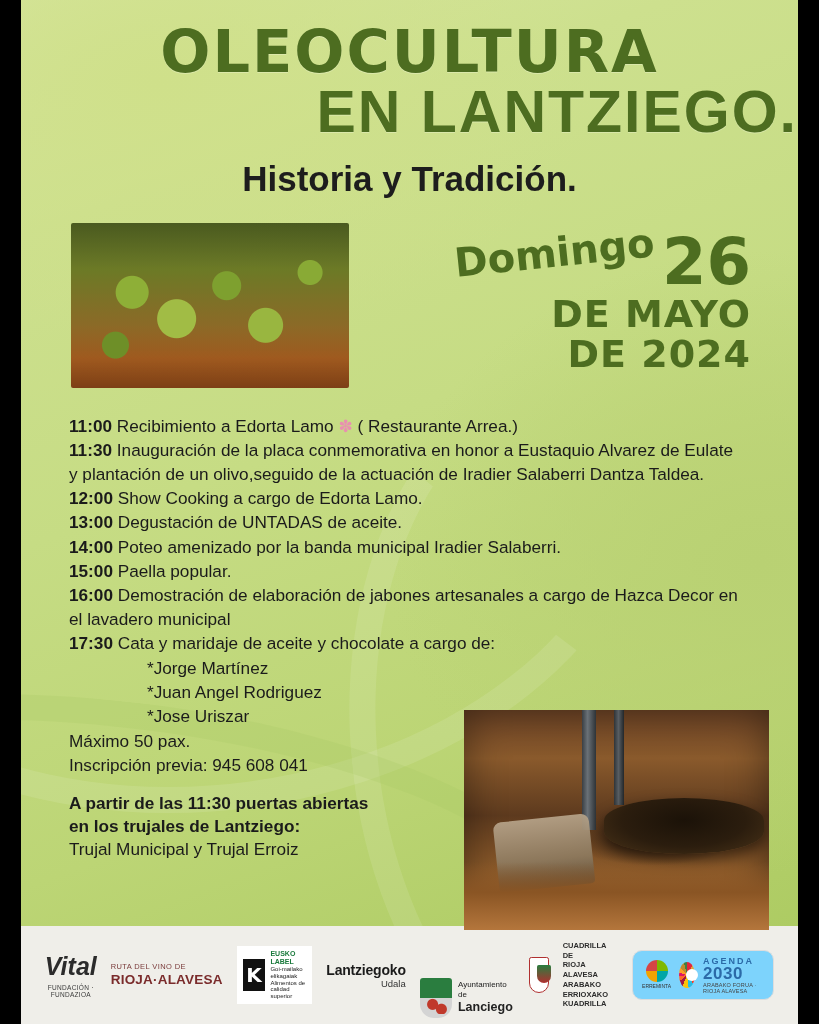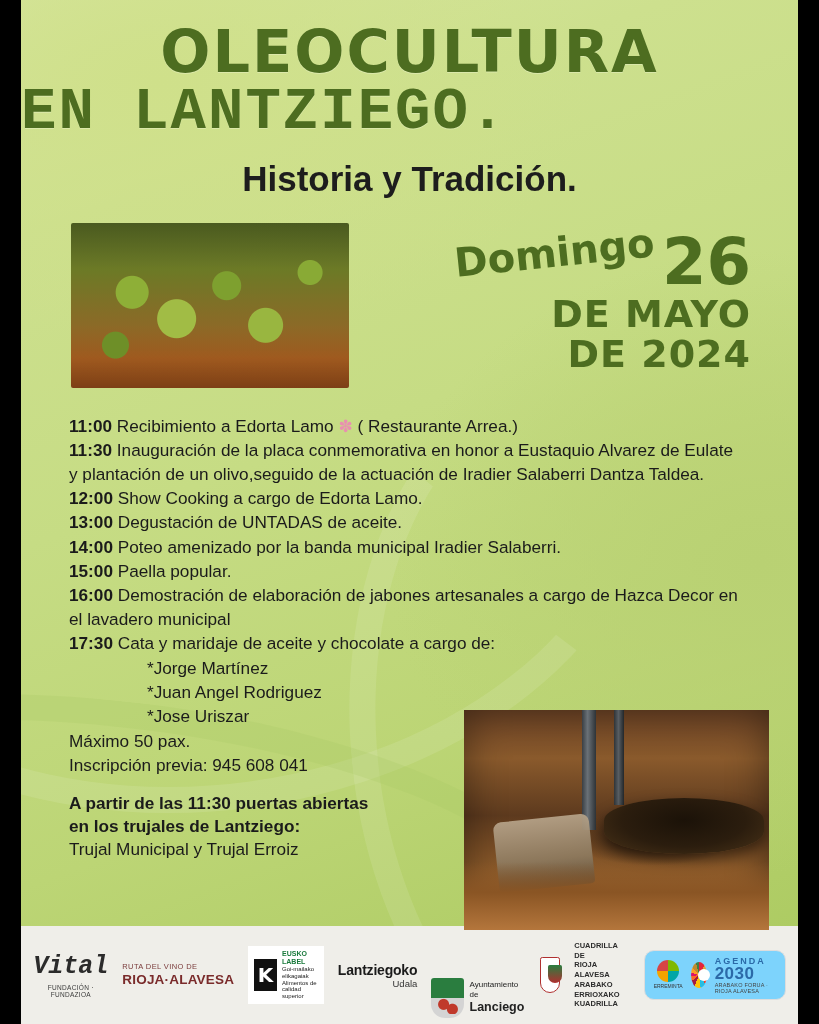--- a/index.html
+++ b/index.html
@@ -42,24 +42,24 @@
     font-family: "DejaVu Sans", sans-serif;
     font-weight: bold;
     color: #4d6d20;
     text-align: center;
     text-shadow: 0 1px 0 rgba(255,255,255,0.25);
   }
   .title-l2 {
     font-size: 59px;
     line-height: 1.08;
     letter-spacing: 2px;
-    font-family: Liberation Mono, monospace;
+    font-family: Liberation Sans, sans-serif;
     font-weight: bold;
     color: #4d6d20;
-    text-align: left;
+    text-align: right;
     text-shadow: 0 1px 0 rgba(255,255,255,0.25);
   }
   .subtitle {
     text-align: center;
     font-size: 35px;
     font-weight: bold;
     color: #1d1d1d;
     margin-top: 14px;
     letter-spacing: 0px;
   }
@@ -163,21 +163,21 @@
     width: 100%; height: 98px;
     background: #efeee9;
     display: flex;
     align-items: center;
     justify-content: center;
     gap: 14px;
     padding: 0 26px;
   }
   .logo { display: flex; align-items: center; justify-content: center; }
   .logo-vital { text-align: center; color: #2b2b2b; }
-  .logo-vital .v { font-family: Liberation Mono, monospace; font-size: 25px; font-style: italic; font-weight: bold; letter-spacing: 0px; }
+  .logo-vital .v { font-family: Liberation Sans, sans-serif; font-size: 25px; font-style: italic; font-weight: bold; letter-spacing: 0px; }
   .logo-vital .s { font-size: 6.5px; letter-spacing: 0.3px; margin-top: 3px; color: #3a3a3a; }
   .logo-ruta { text-align: left; }
   .logo-ruta .l1 { font-size: 7.5px; color: #7a3b3b; letter-spacing: 0.4px; line-height: 1.1; }
   .logo-ruta .l2 { font-size: 13.5px; color: #7a2b2b; font-weight: bold; letter-spacing: 0.2px; }
   .logo-el { display: flex; align-items: center; gap: 5px; background: #fff; padding: 4px 6px; }
   .logo-el .mark { width: 32px; height: 32px; background: #111; color: #fff; font-weight: bold; font-size: 20px; display: flex; align-items: center; justify-content: center; font-family: "DejaVu Sans", sans-serif; }
   .logo-el .txt { font-size: 6px; line-height: 1.15; color: #222; }
   .logo-el .txt b { display: block; font-size: 7px; color: #1a7a3c; }
   .logo-lant { text-align: right; }
   .logo-lant .l1 { font-size: 14px; font-weight: bold; color: #1b1b1b; letter-spacing: -0.2px; }

